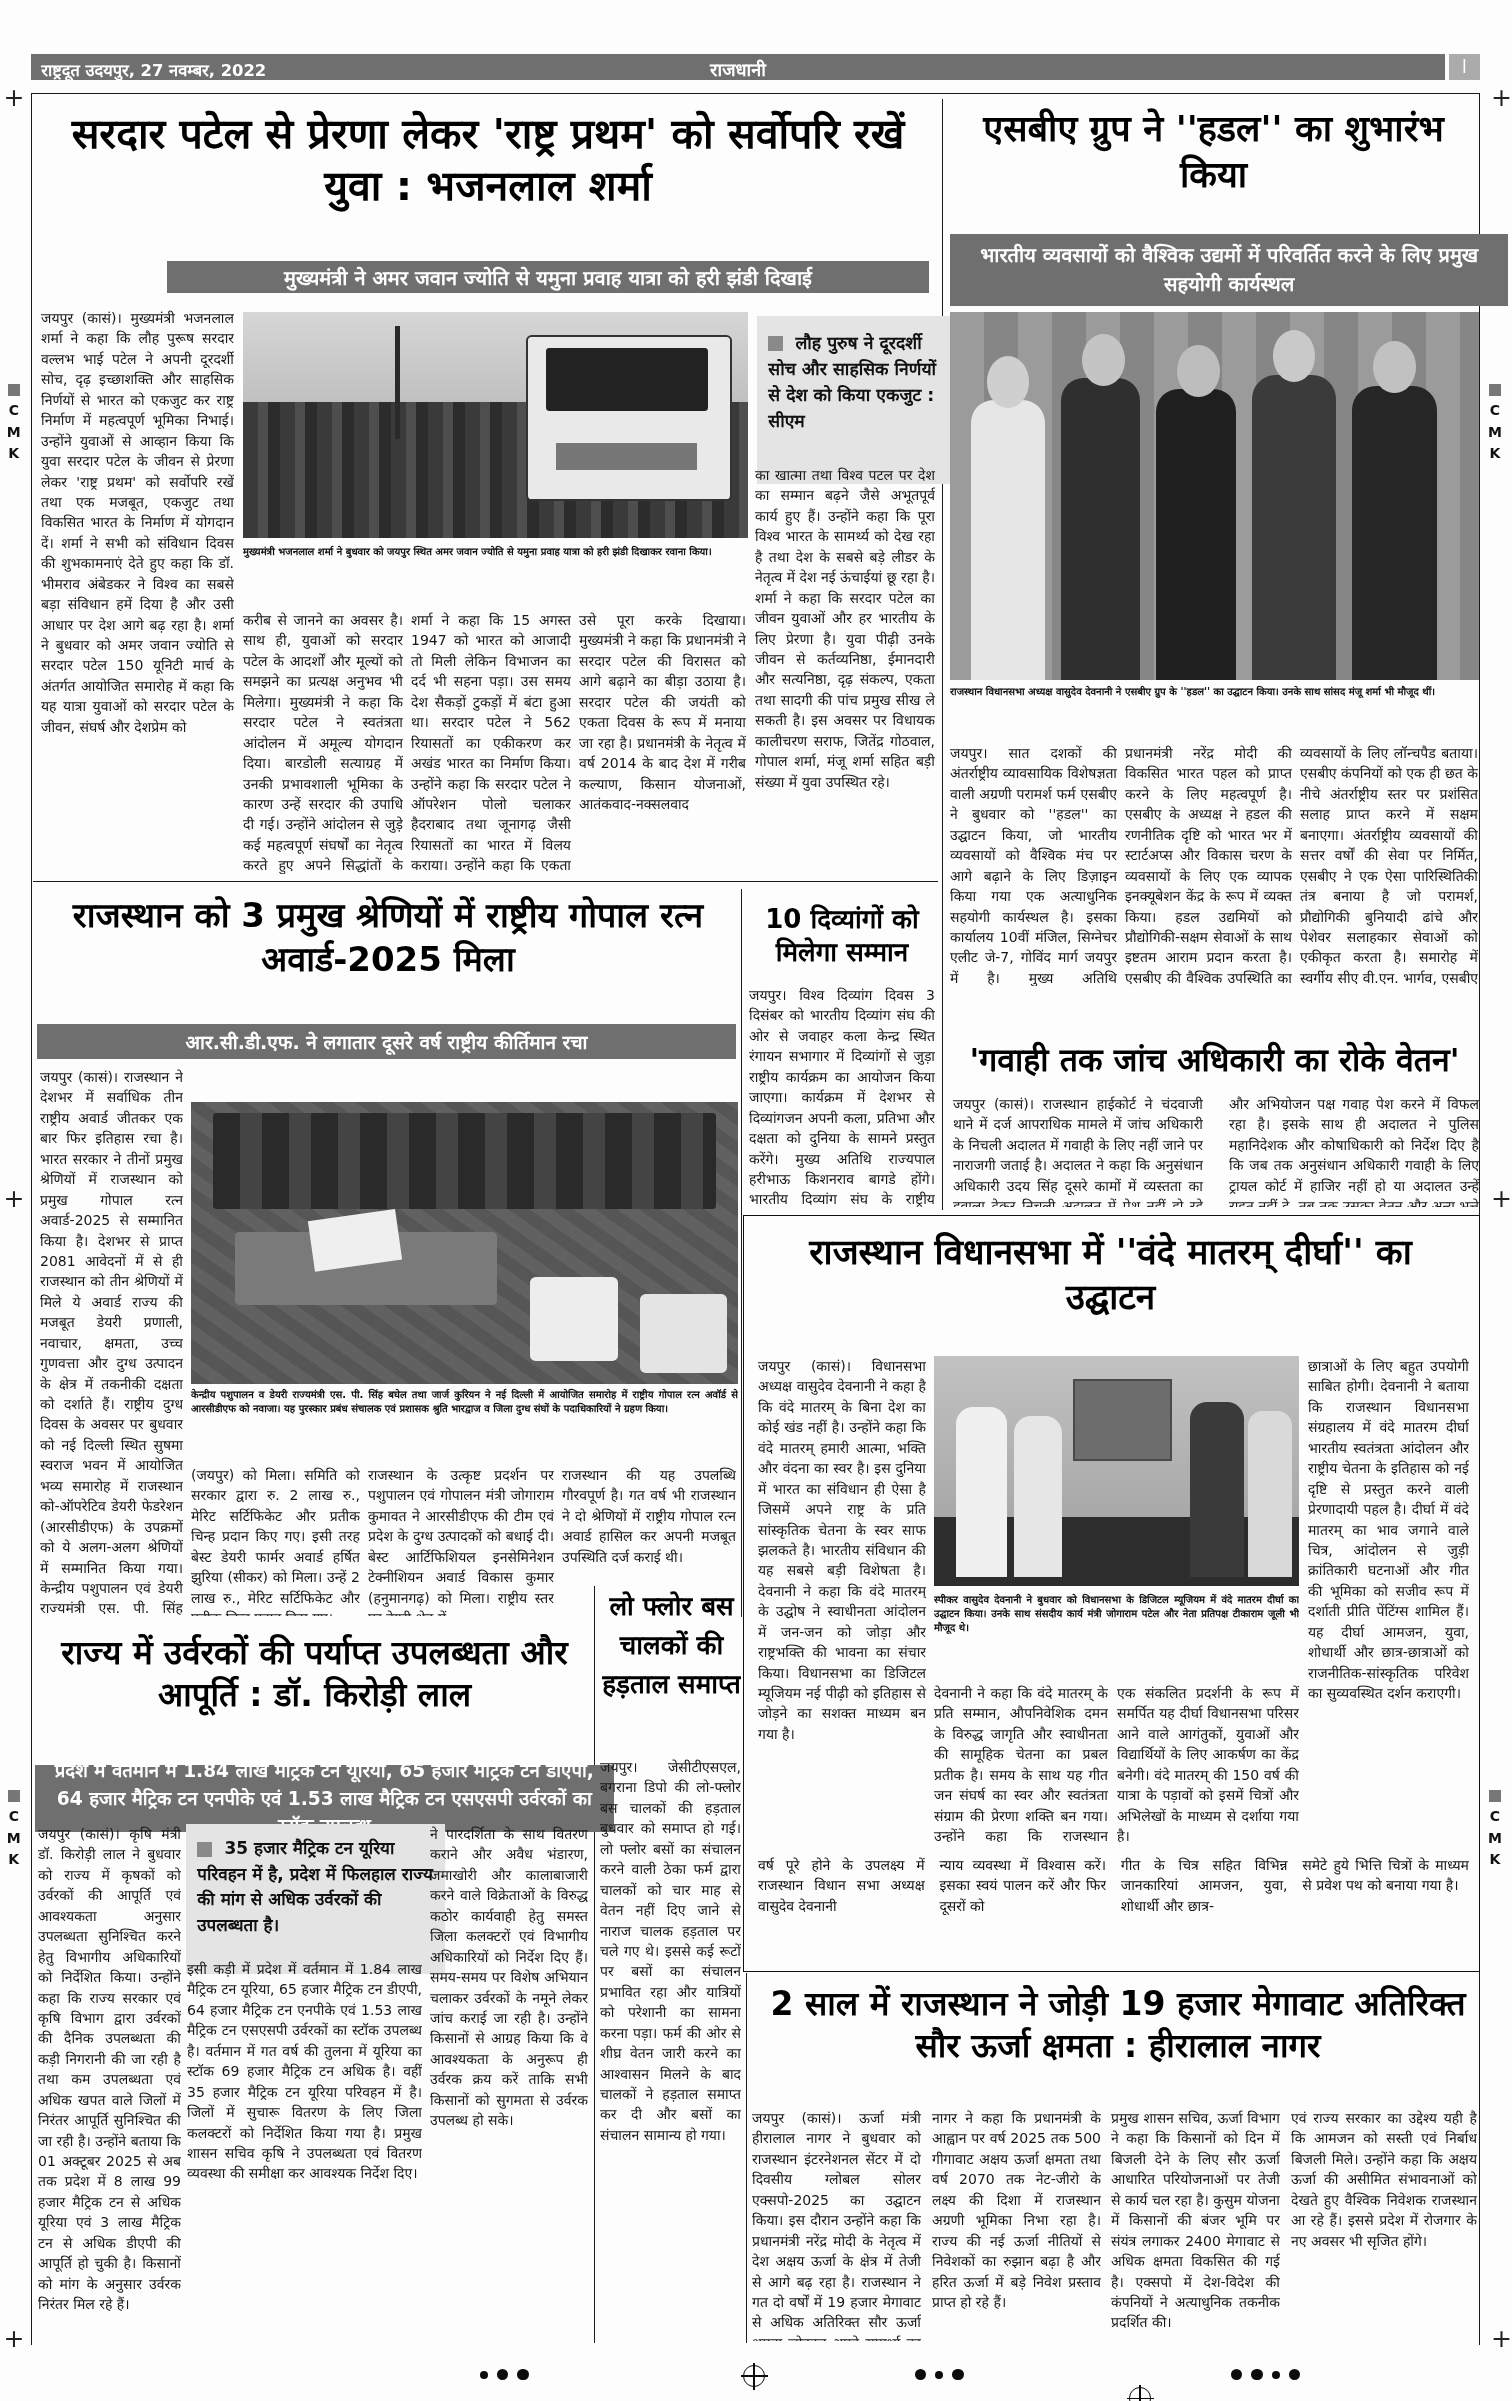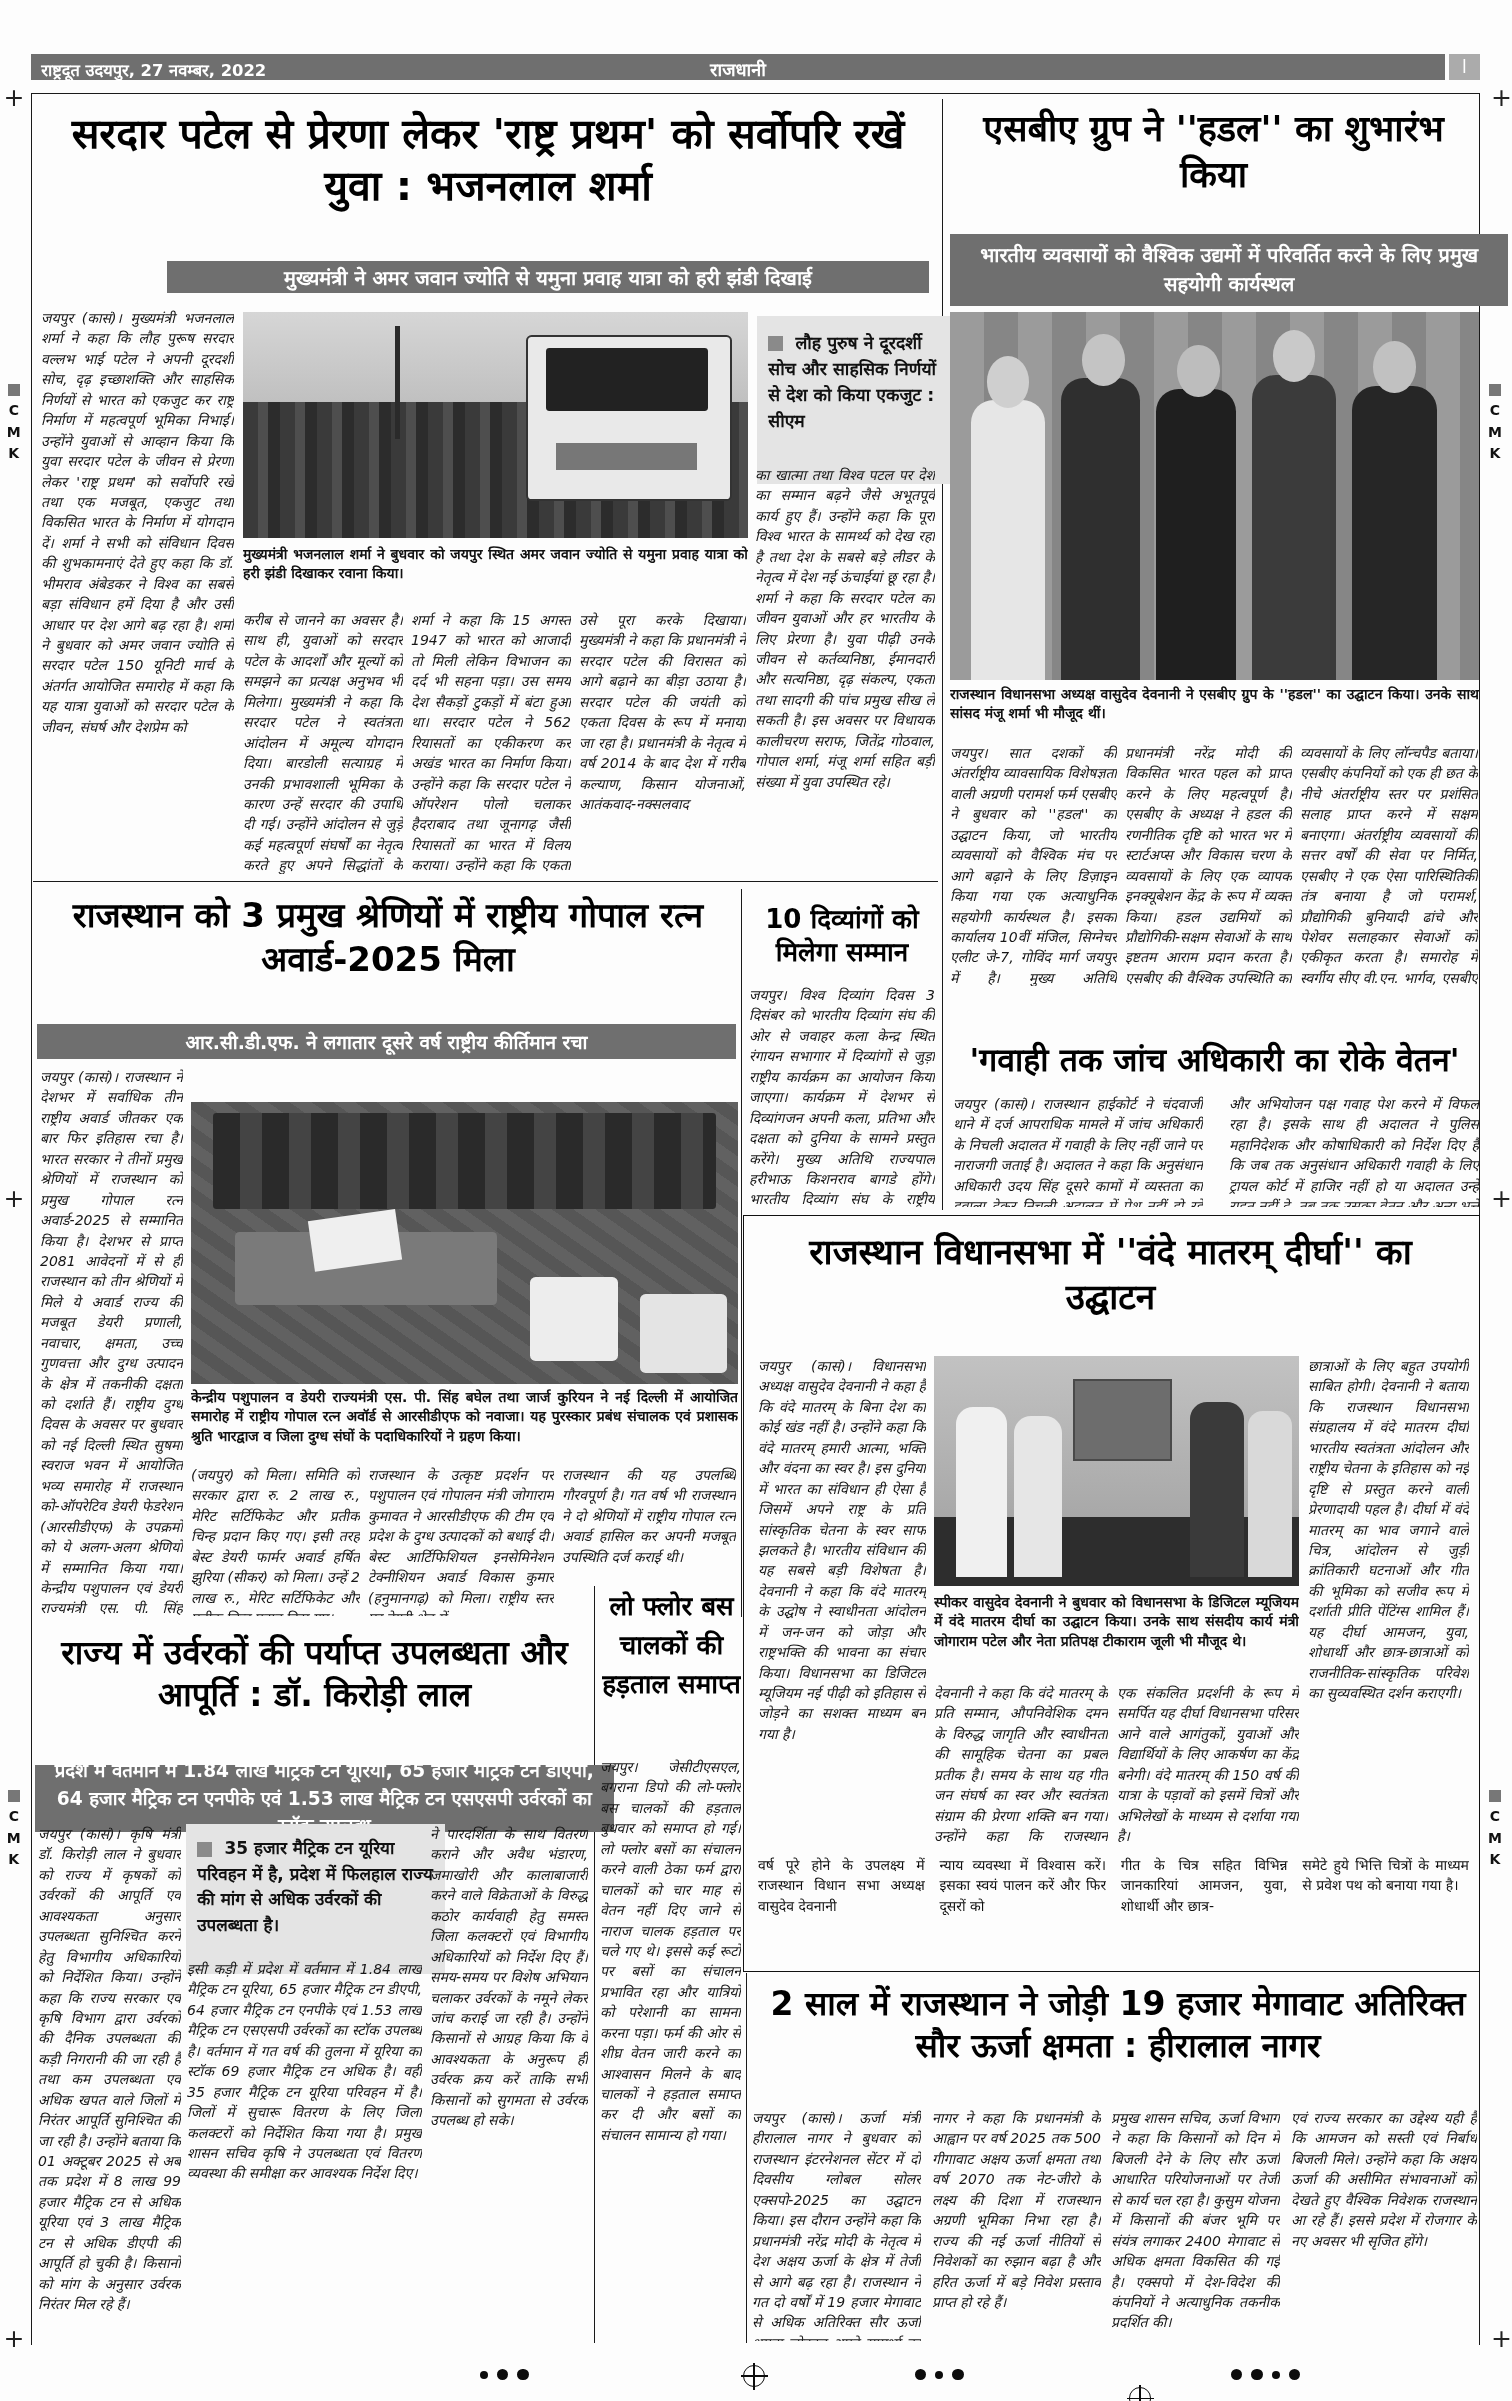--- a/index.html
+++ b/index.html
@@ -1,21 +1,21 @@
 <!DOCTYPE html>
 <html style="font-size:9px"><head>
 <meta charset="utf-8">
 <style>
   html,body{margin:0;padding:0;background:#e8e8e8;}
   #page{position:relative;width:1512px;height:2401px;background:#fdfdfd;
         font-family:"DejaVu Sans",sans-serif;color:#111;overflow:hidden;}
   .abs{position:absolute;}
   .hl{font-weight:700;color:#000;text-align:center;overflow:hidden;line-height:1.28;}
-  .col{font-size:14px;line-height:1.46;text-align:justify;overflow:hidden;word-break:break-word;color:#161616;font-style:italic;}
-  .caption{font-weight:700;font-size:14px;line-height:1.38;text-align:justify;overflow:hidden;}
+  .col{font-size:14px;line-height:1.46;text-align:justify;overflow:hidden;word-break:break-word;color:#161616;}
+  .caption{font-weight:700;font-size:10px;line-height:1.38;text-align:justify;overflow:hidden;}
   .graybar{background:#6f6f6f;color:#fff;font-weight:700;display:flex;align-items:center;justify-content:center;text-align:center;overflow:hidden;}
   .quotebox{background:#e4e4e4;font-weight:700;overflow:hidden;}
   .sq{display:inline-block;width:14.7px;height:14.7px;background:#8a8a8a;margin-right:12.4px;vertical-align:middle;}
   .vline{background:#1a1a1a;width:1.1px;}
   .hline{background:#1a1a1a;height:1.1px;}
   .photo{overflow:hidden;background:#9a9a9a;}
   .ph{position:absolute;}
   .dotrow{display:flex;gap:9px;align-items:center;}
   .dot{width:11.3px;height:11.3px;border-radius:50%;background:#0c0c0c;}
   .dot.sm{width:8px;height:8px;}

